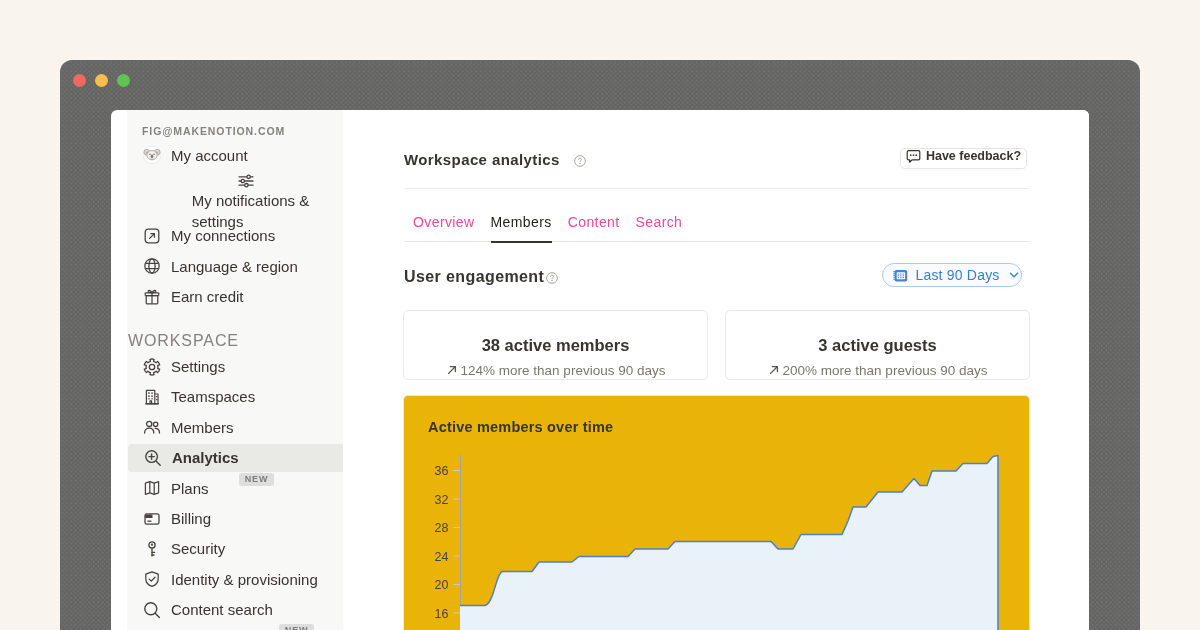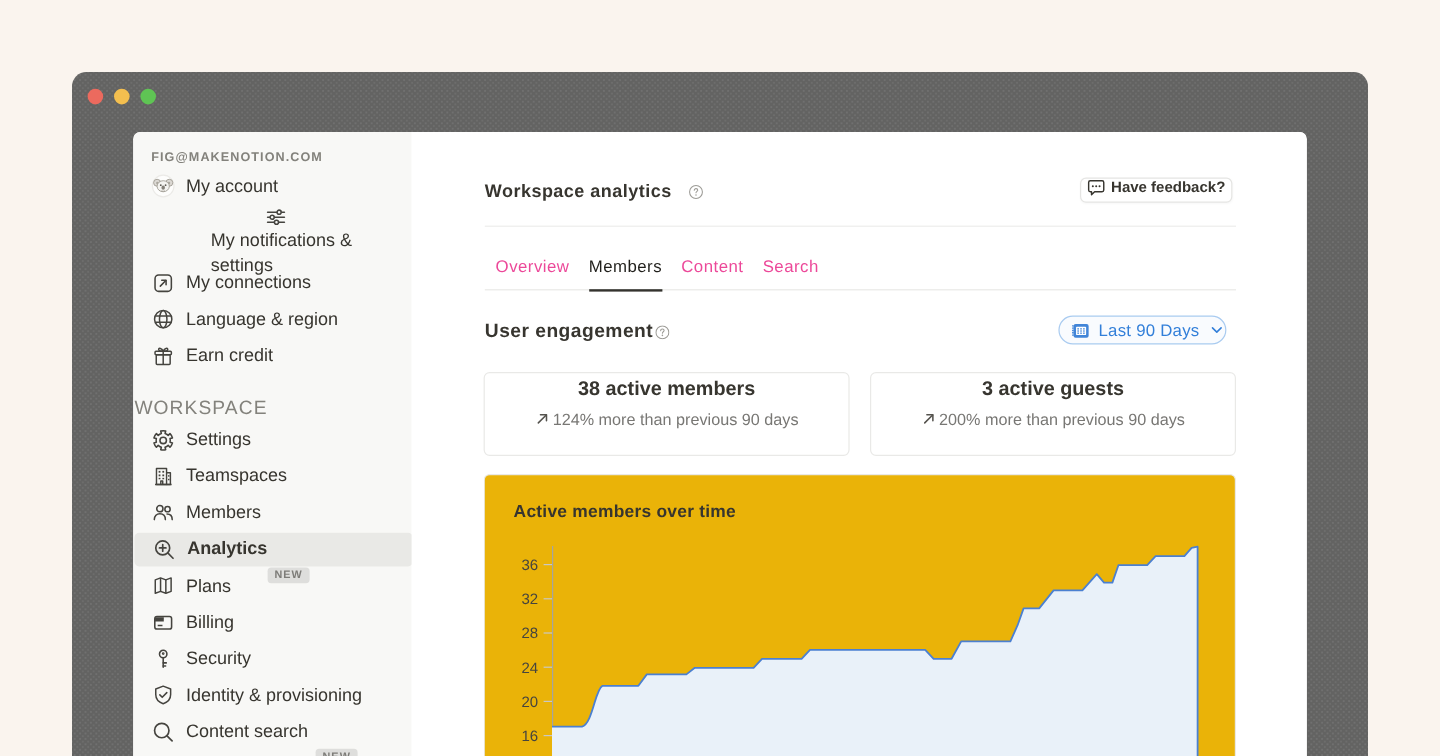--- a/index.html
+++ b/index.html
@@ -9,21 +9,21 @@
             background-color:#636362; border-radius:12px 12px 0 0;
             background-image:radial-gradient(rgba(255,255,255,0.085) 0.9px, transparent 1.2px),
               radial-gradient(rgba(255,255,255,0.065) 0.9px, transparent 1.2px);
             background-size:4.5px 4.5px; background-position:0 0, 2.25px 2.25px; }
   .dot { position:absolute; top:13.5px; width:13px; height:13px; border-radius:50%; }
   .dot.r { left:12.5px; background:#EC6A5E; }
   .dot.y { left:34.5px; background:#F4BF4F; }
   .dot.g { left:56.5px; background:#5FC454; }
   .panel { position:absolute; left:51px; top:50px; width:978px; height:520px;
            background:#fff; border-radius:6px 6px 0 0; overflow:hidden; }
-  .sidebar { position:absolute; left:0; top:0; width:232px; height:520px; background:#F8F8F6; }
+  .sidebar { position:absolute; left:16px; top:0; width:232px; height:520px; background:#F8F8F6; }
   .sb-head { margin:12px 0 0 15px; height:19px; line-height:19px; font-size:10.5px; font-weight:700;
              letter-spacing:0.9px; color:#83827C; }
   .sb-head2 { margin:20px 0 3px 1px; height:19px; line-height:19px; font-size:16px; font-weight:400;
              letter-spacing:0.9px; color:#83827C; }
   .row { height:28px; margin:0 0 2.4px 0; display:flex; align-items:center; padding-left:15px;
          color:#37352F; font-size:15px; }
   .row.two { height:48px; align-items:center;flex-direction:column; }
   .row .ic { width:20px; height:20px; flex:0 0 20px; margin-right:9px; display:flex;
              align-items:center; justify-content:center; }
   .row.sel { background:#E9E9E6; border-radius:4px; margin-left:1px; margin-right:0;
@@ -50,21 +50,21 @@
   .tab { font-size:14px; letter-spacing:0.4px; color:#ec4899; line-height:28px; }
   .tab.on { color:#201F1B; border-bottom:2px solid #34332E; margin-bottom:-1px; height:35px; }
   .h2 { position:absolute; left:61px; top:158px; font-size:16px; letter-spacing:0.4px; font-weight:700; color:#37352F; }
   .range-btn { position:absolute; left:539px; top:153px; width:140px; height:24px;
                border:1px solid #A9CBF0; border-radius:12px; background:#F9FBFE;
                display:flex; align-items:center; justify-content:center; gap:7px;
                padding-left:8px; font-size:14px; letter-spacing:0.2px; font-weight:400; color:#327FD9; }
   .card { position:absolute; border:1px solid #E9E9E7; border-radius:5px; background:#fff; }
   .c1 { left:60px; top:200px; width:305px; height:70px; }
   .c2 { left:382px; top:200px; width:305px; height:70px; }
-  .card .big { margin-top:4px; text-align:center; font-size:16.5px; font-weight:700; color:#37352F; }
+  .card .big { margin-top:25px; text-align:center; font-size:16.5px; font-weight:700; color:#37352F; }
   .card .sub { margin-top:7.5px; text-align:center; font-size:13.5px; color:#787774; }
   .chart-card { position:absolute; left:60px; top:285px; width:627px; height:271px;
                 border:1px solid #E9E9E7; border-radius:5px 5px 0 0; border-bottom:none; background:#eab308; }
   .chart-title { position:absolute; left:24px; top:23px; font-size:14.5px; letter-spacing:0.2px; font-weight:700; color:#37352F; }
 </style>
 </head>
 <body>
 <div class="window">
   <div class="dot r"></div>
     <div class="dot y"></div>

